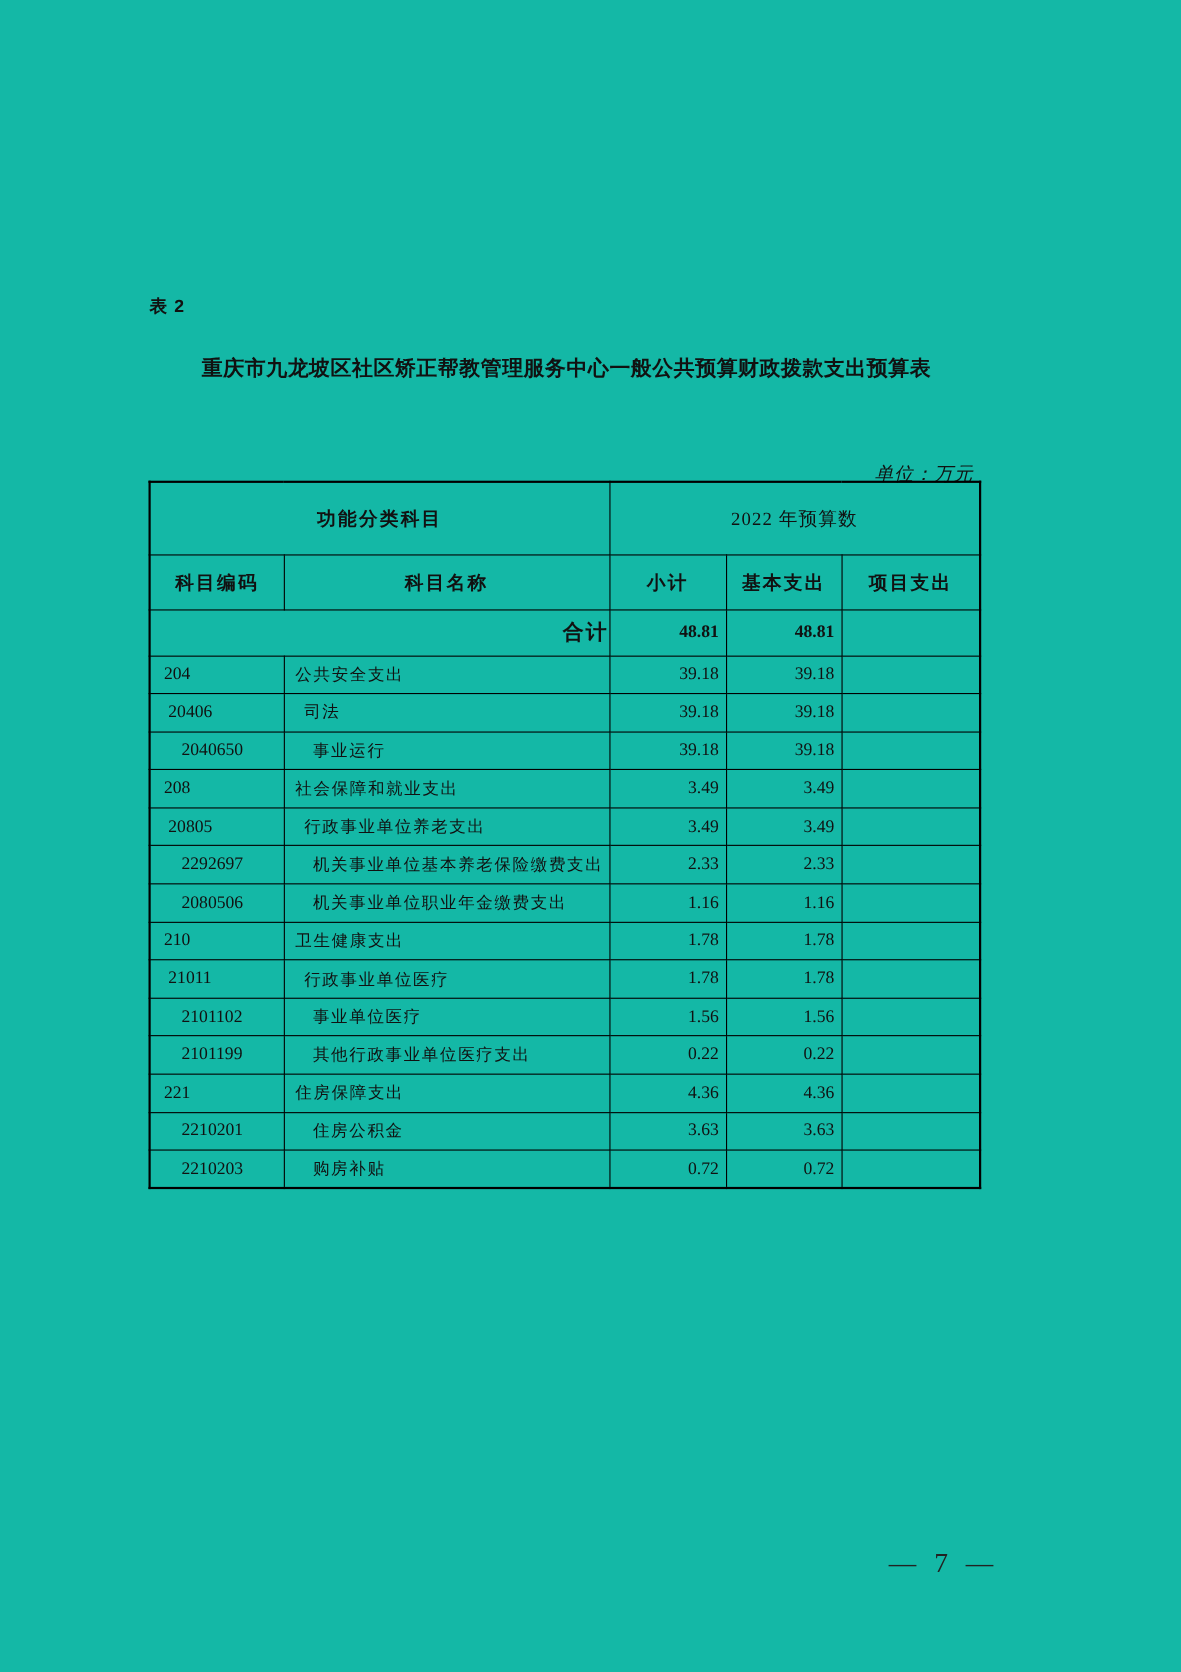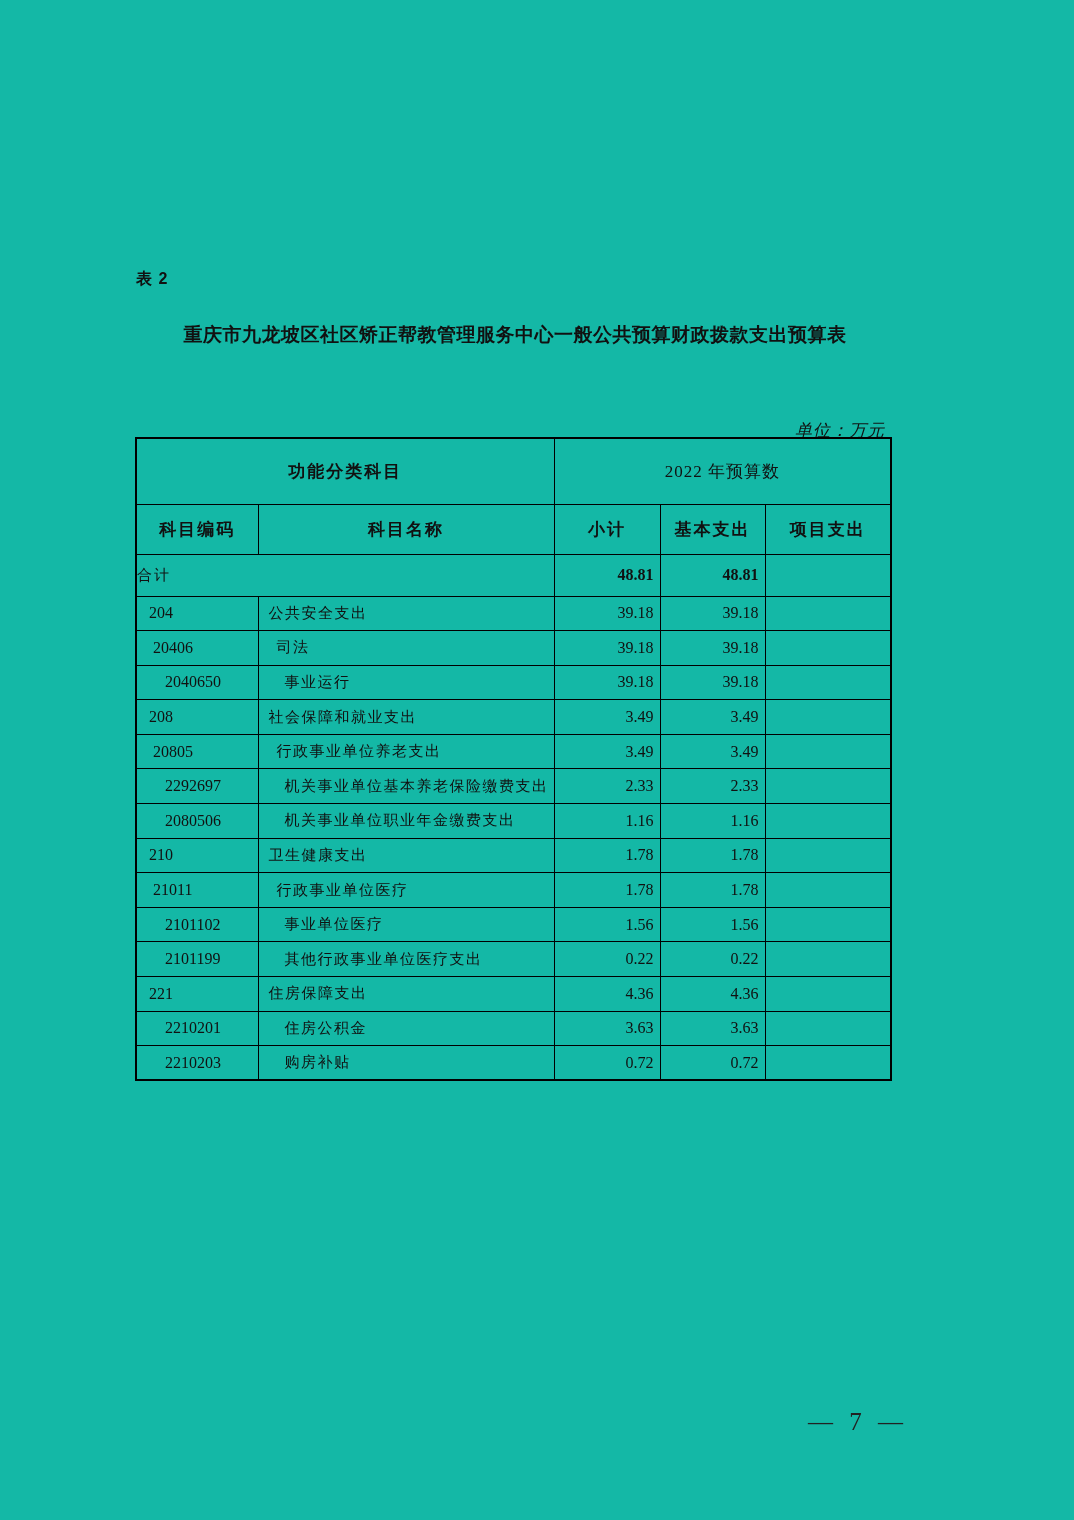--- a/index.html
+++ b/index.html
@@ -74,24 +74,24 @@
   }
   .budget-table thead th.h-plain {
     font-family: "Liberation Serif", serif;
     font-weight: normal;
     letter-spacing: 1px;
   }
 
   
   .budget-table tr.total-row td { height: 42px; }
   .budget-table td.total-name {
-    text-align: left;
+    text-align: right;
     font-family: "Liberation Sans", sans-serif;
-    font-weight: normal;
-    font-size: 15px;
+    font-weight: bold;
+    font-size: 19px;
     letter-spacing: 2px;
   }
   .budget-table tr.total-row td.num { font-weight: bold; margin-left: 24px; }
 
   
   .budget-table tbody tr.data-row td { height: 34.6px; }
 
   td.code {
     font-family: "Liberation Serif", serif;
     font-size: 16px;

